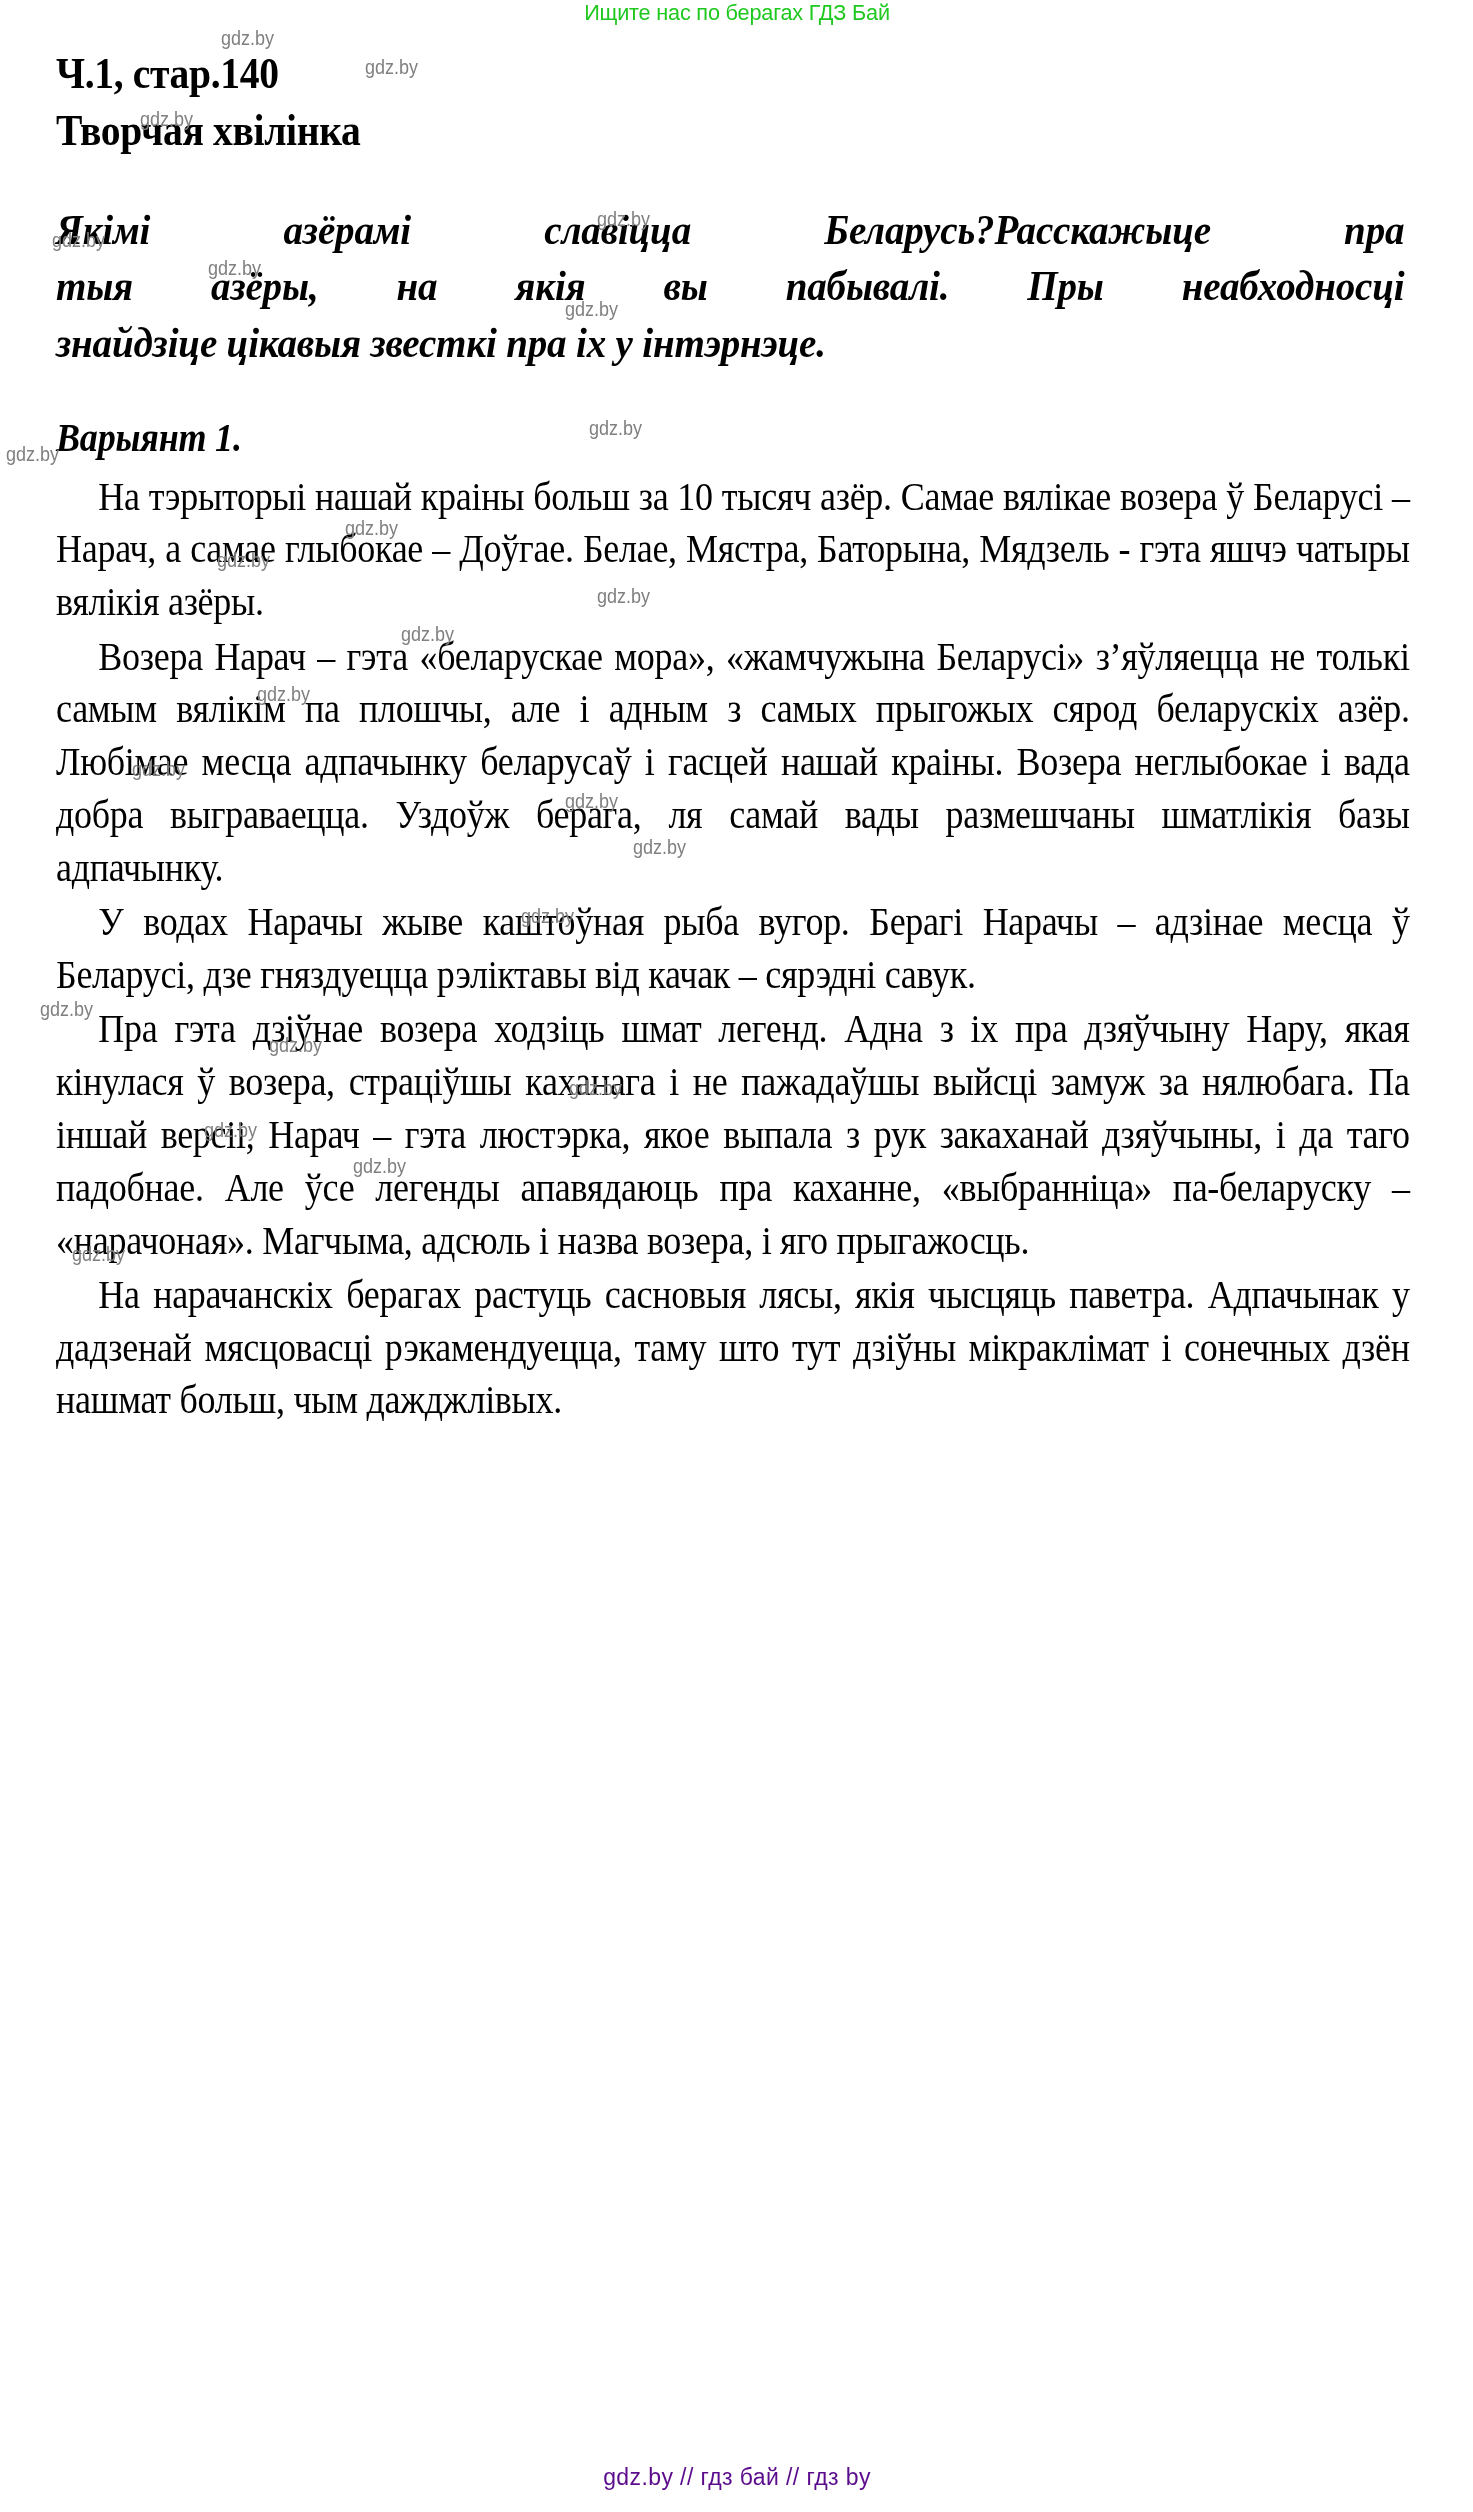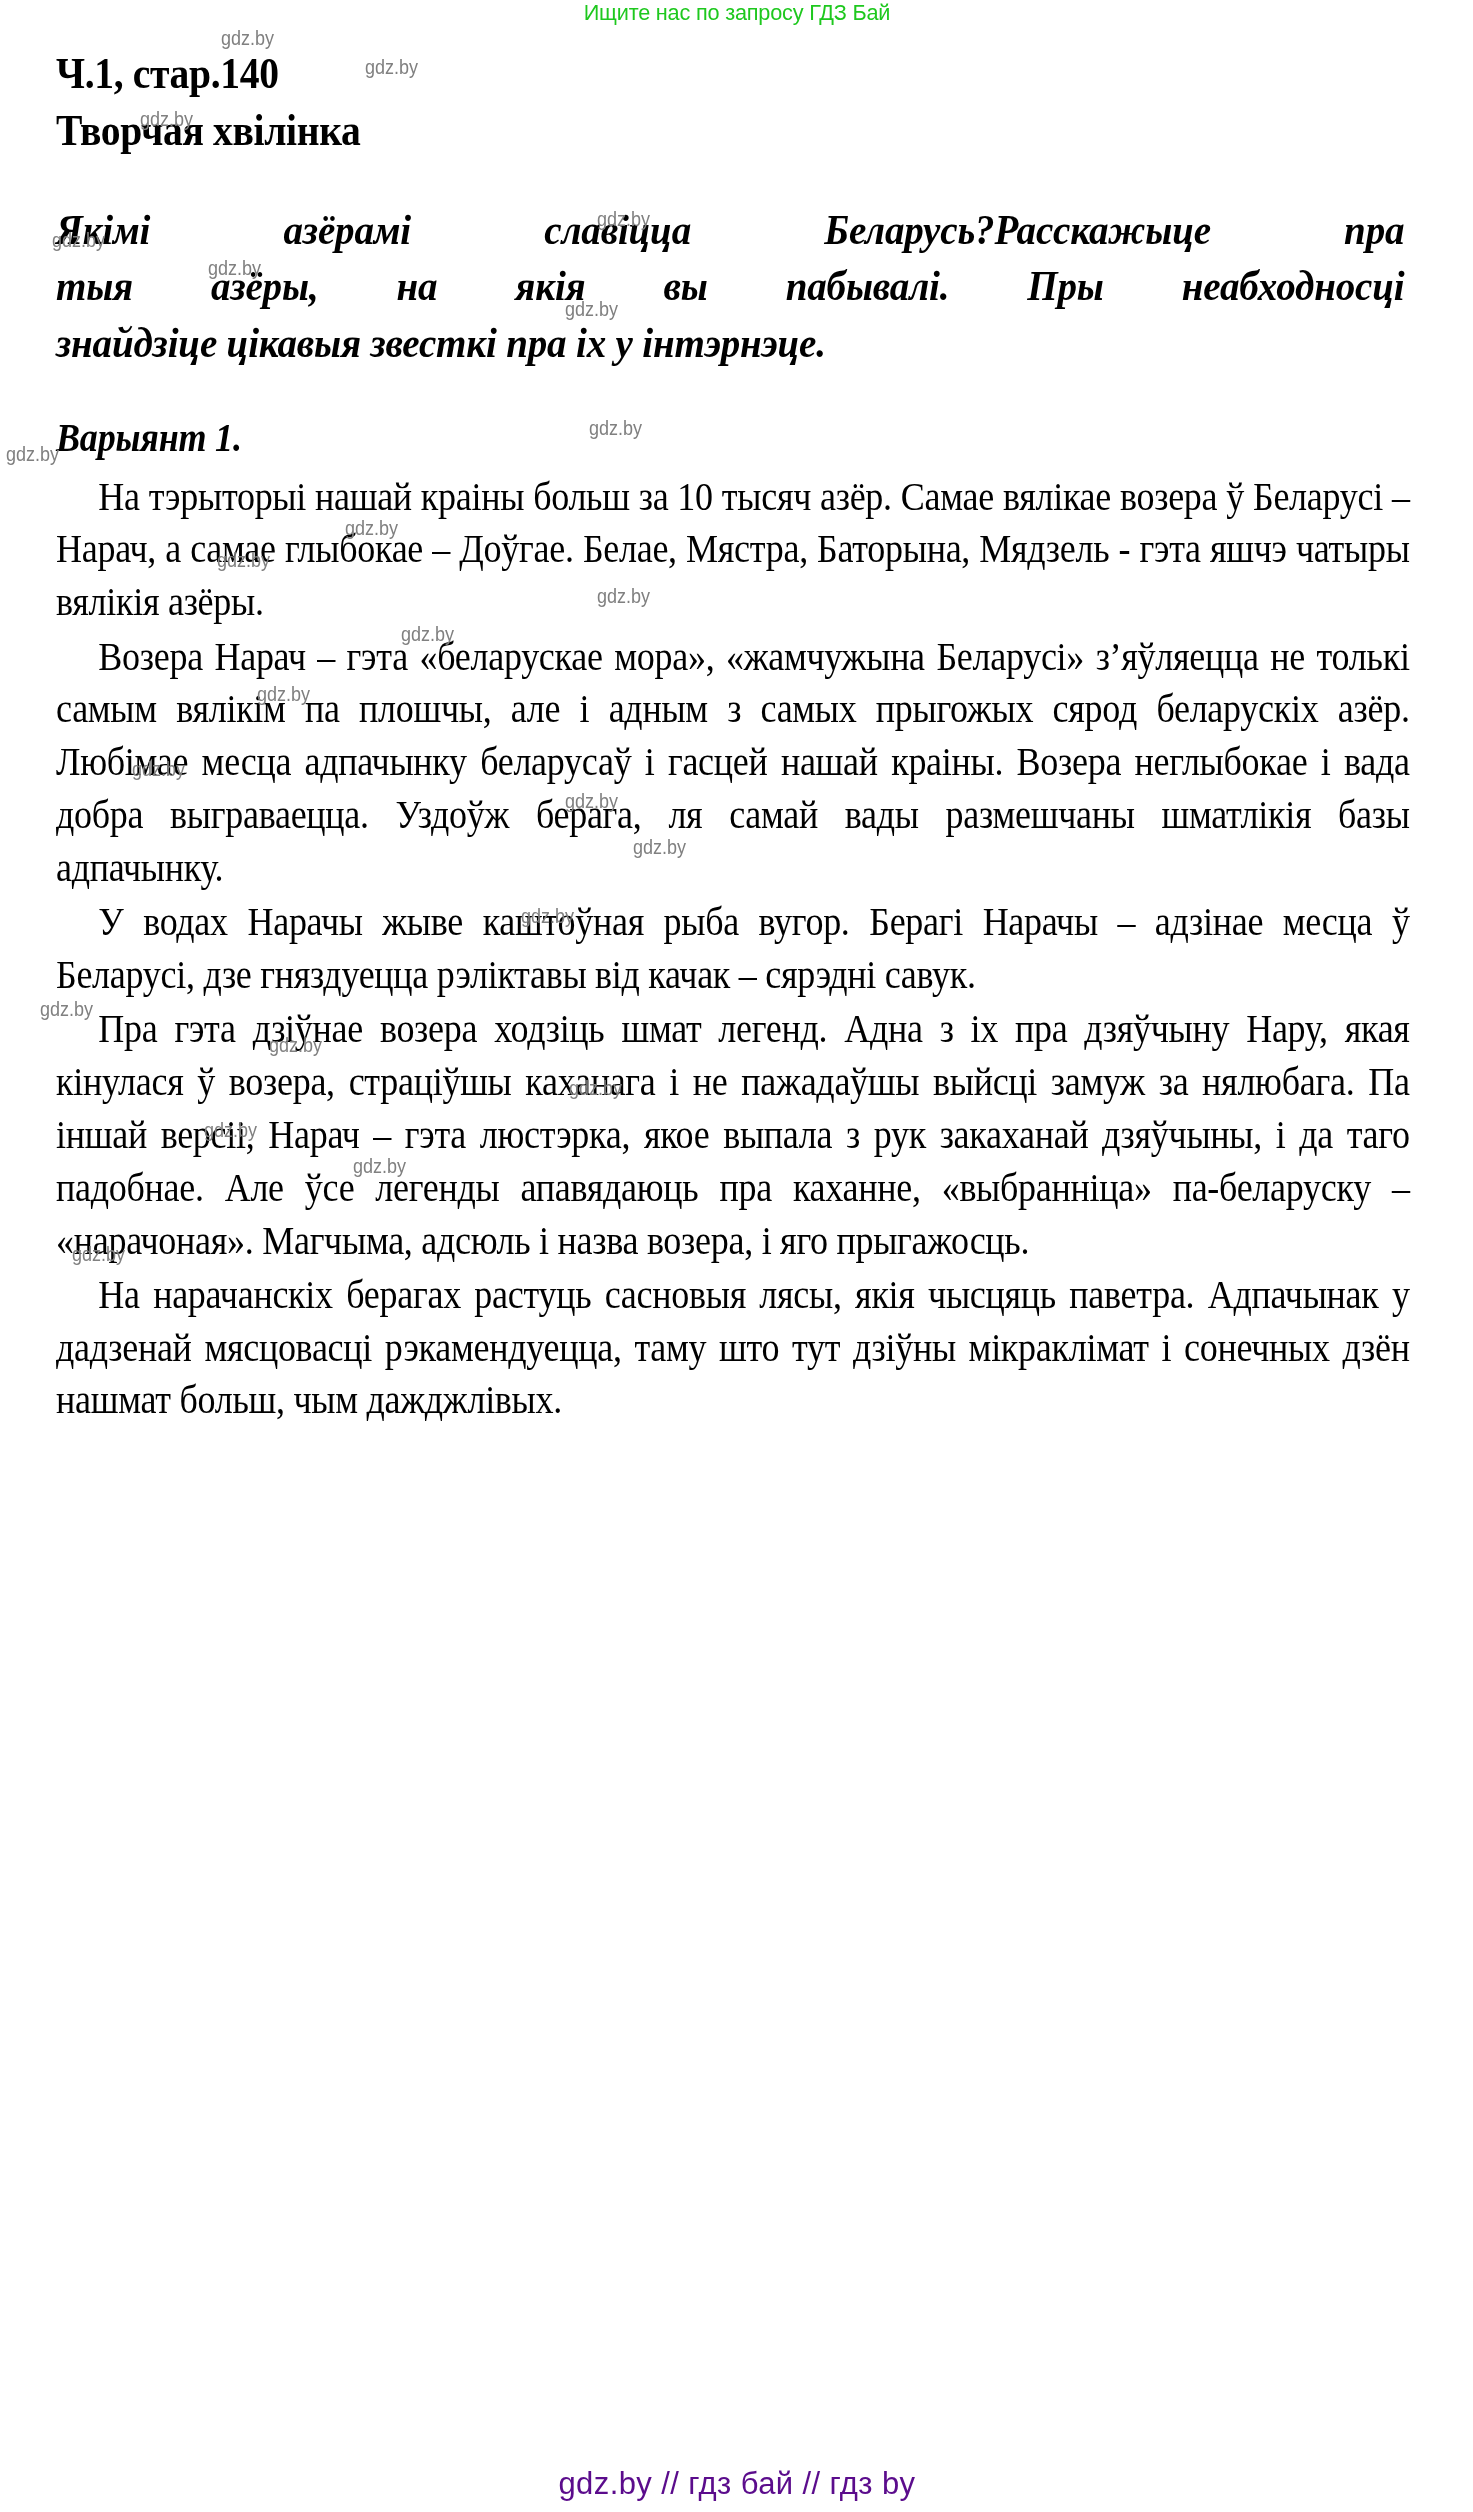--- a/index.html
+++ b/index.html
@@ -107,36 +107,36 @@
     white-space: nowrap;
     transform: scaleX(0.9);
     transform-origin: left center;
     pointer-events: none;
   }
 
   
   .footer {
     position: absolute;
     left: 0;
-    bottom: 10px;
+    bottom: 21px;
     width: 100%;
     text-align: center;
     color: #5b0c8c;
     font-family: "Liberation Sans", sans-serif;
-    font-size: 31px;
+    font-size: 23px;
     letter-spacing: 0.4px;
     white-space: nowrap;
   }
 </style>
 </head>
 <body>
 
 <div class="page">
 
-  <div class="banner">Ищите нас по запросу ГДЗ Бай</div>
+  <div class="banner">Ищите нас по берагах ГДЗ Бай</div>
 
   <div class="content">
 
     <div class="heading">Ч.1, стар.140</div>
     <div class="heading-2">Творчая хвілінка</div>
 
     <div class="question">
       <div>Якімі азёрамі славіцца Беларусь?Расскажыце пра</div>
       <div>тыя азёры, на якія вы пабывалі. Пры неабходносці</div>
       <div class="last">знайдзіце цікавыя звесткі пра іх у інтэрнэце.</div>

